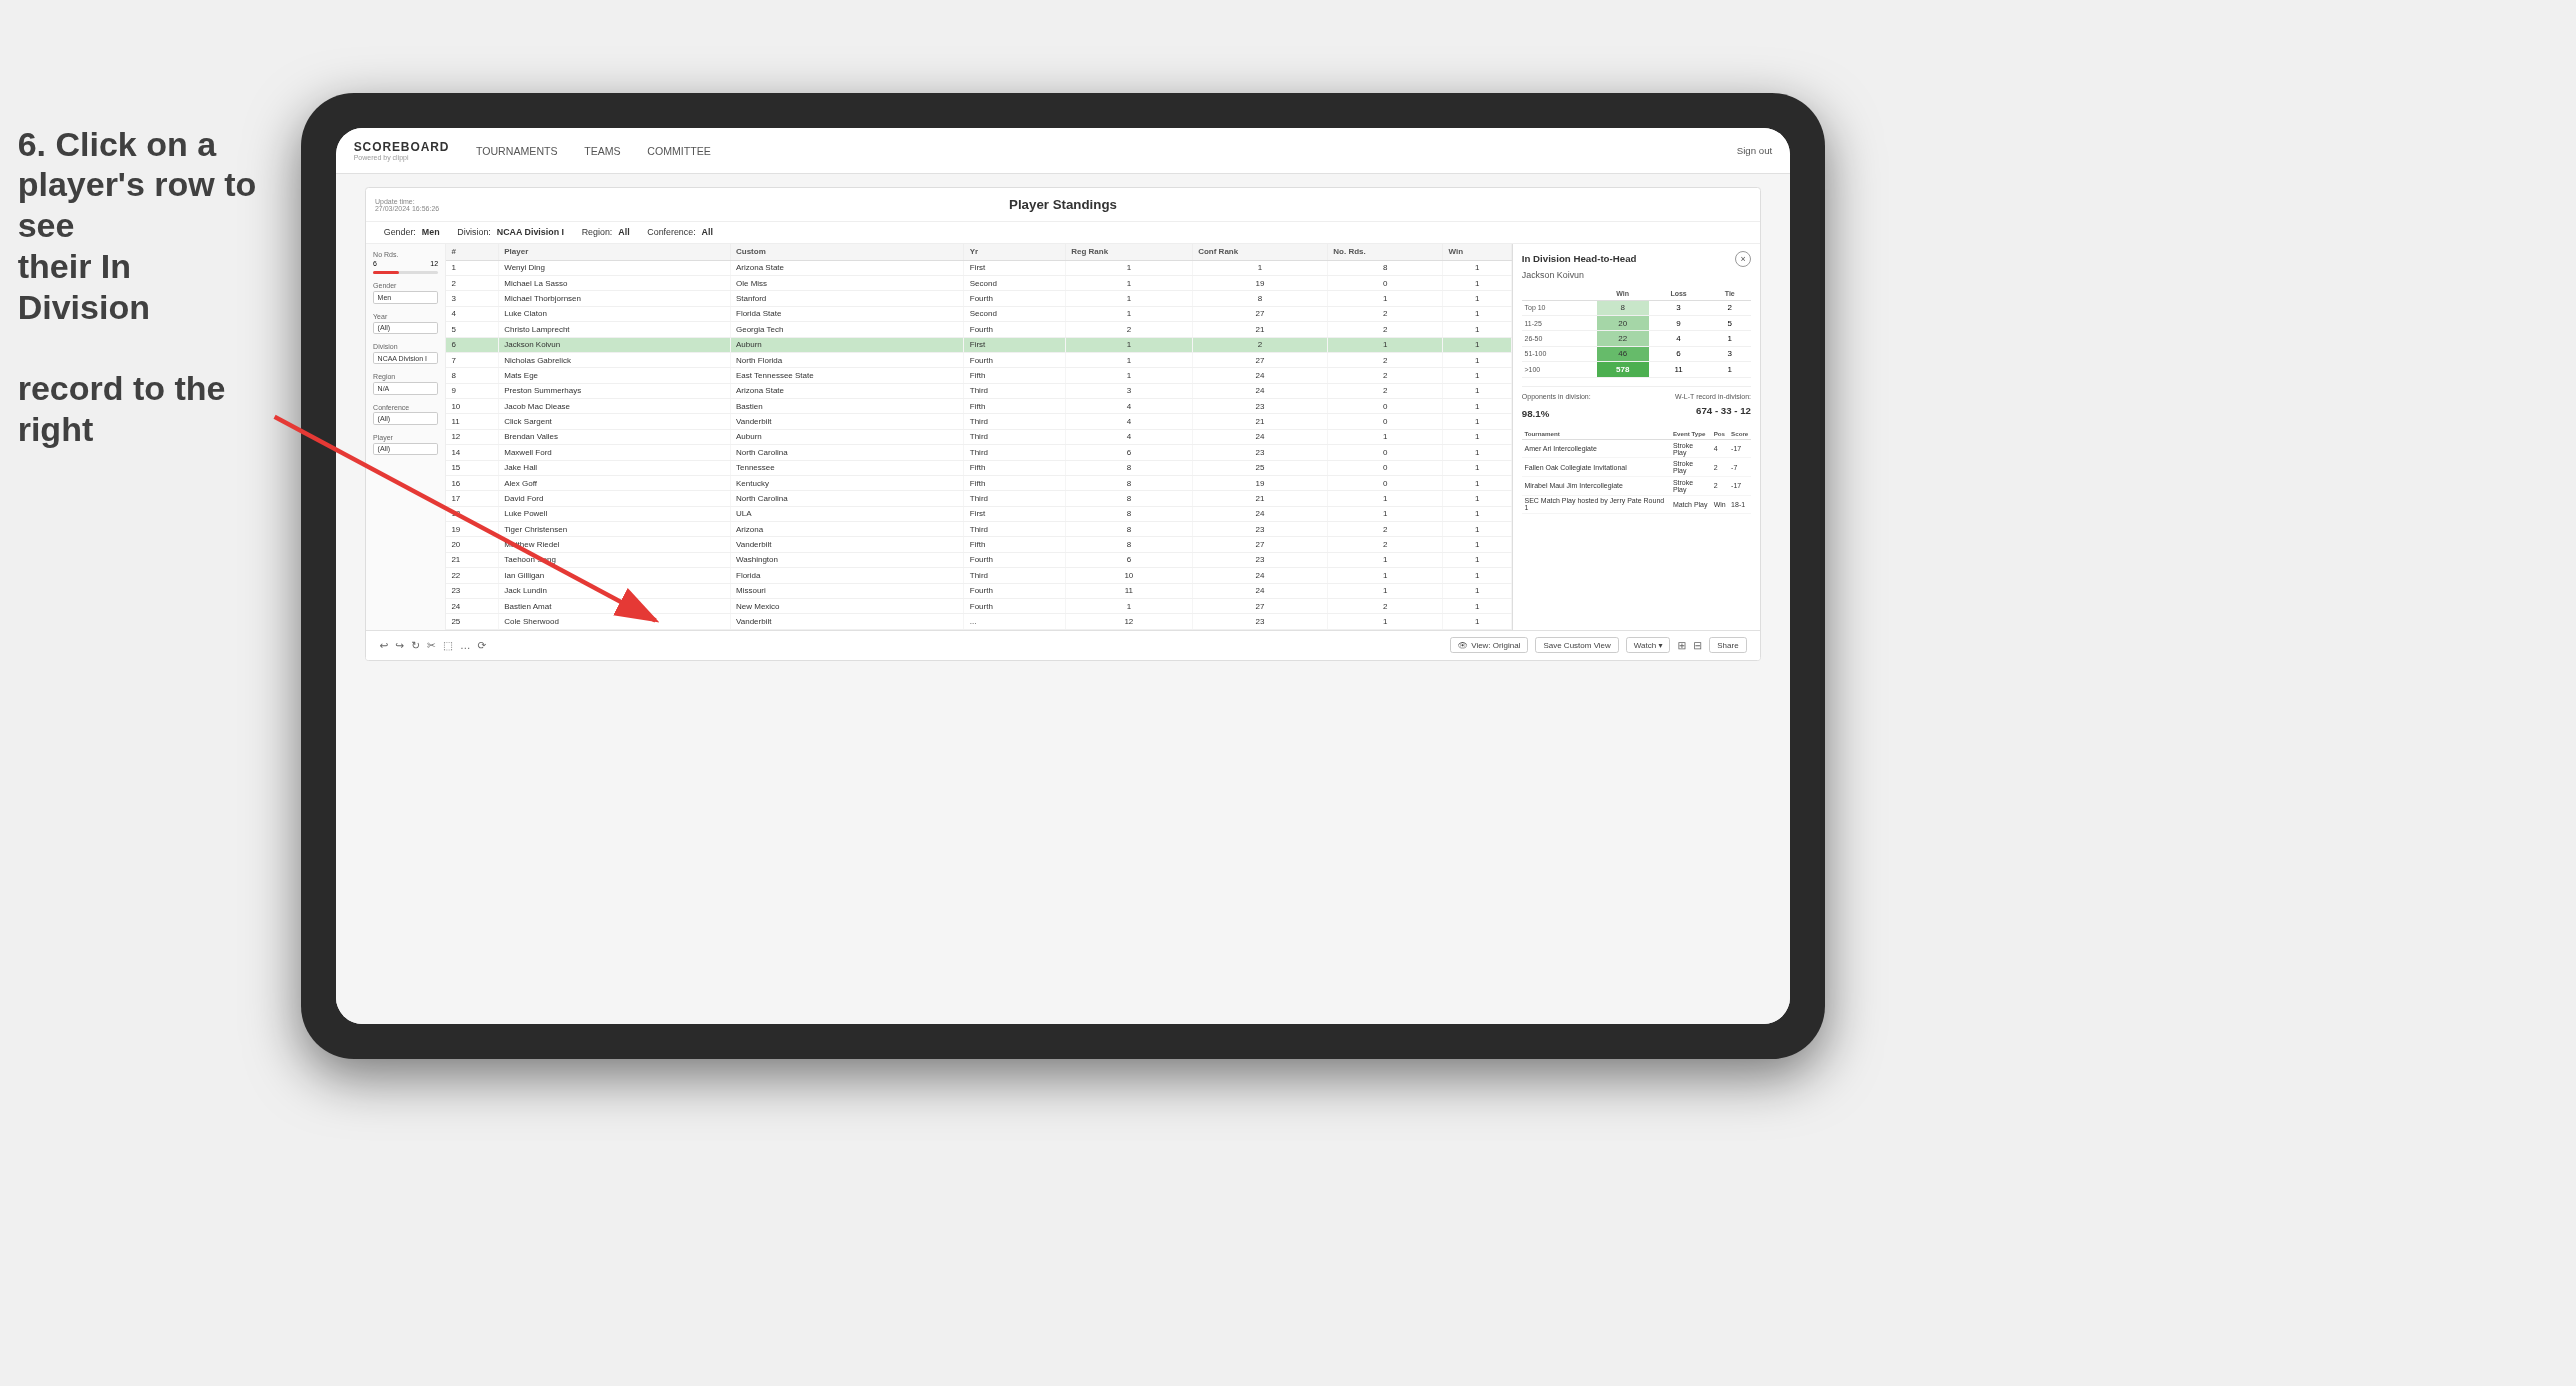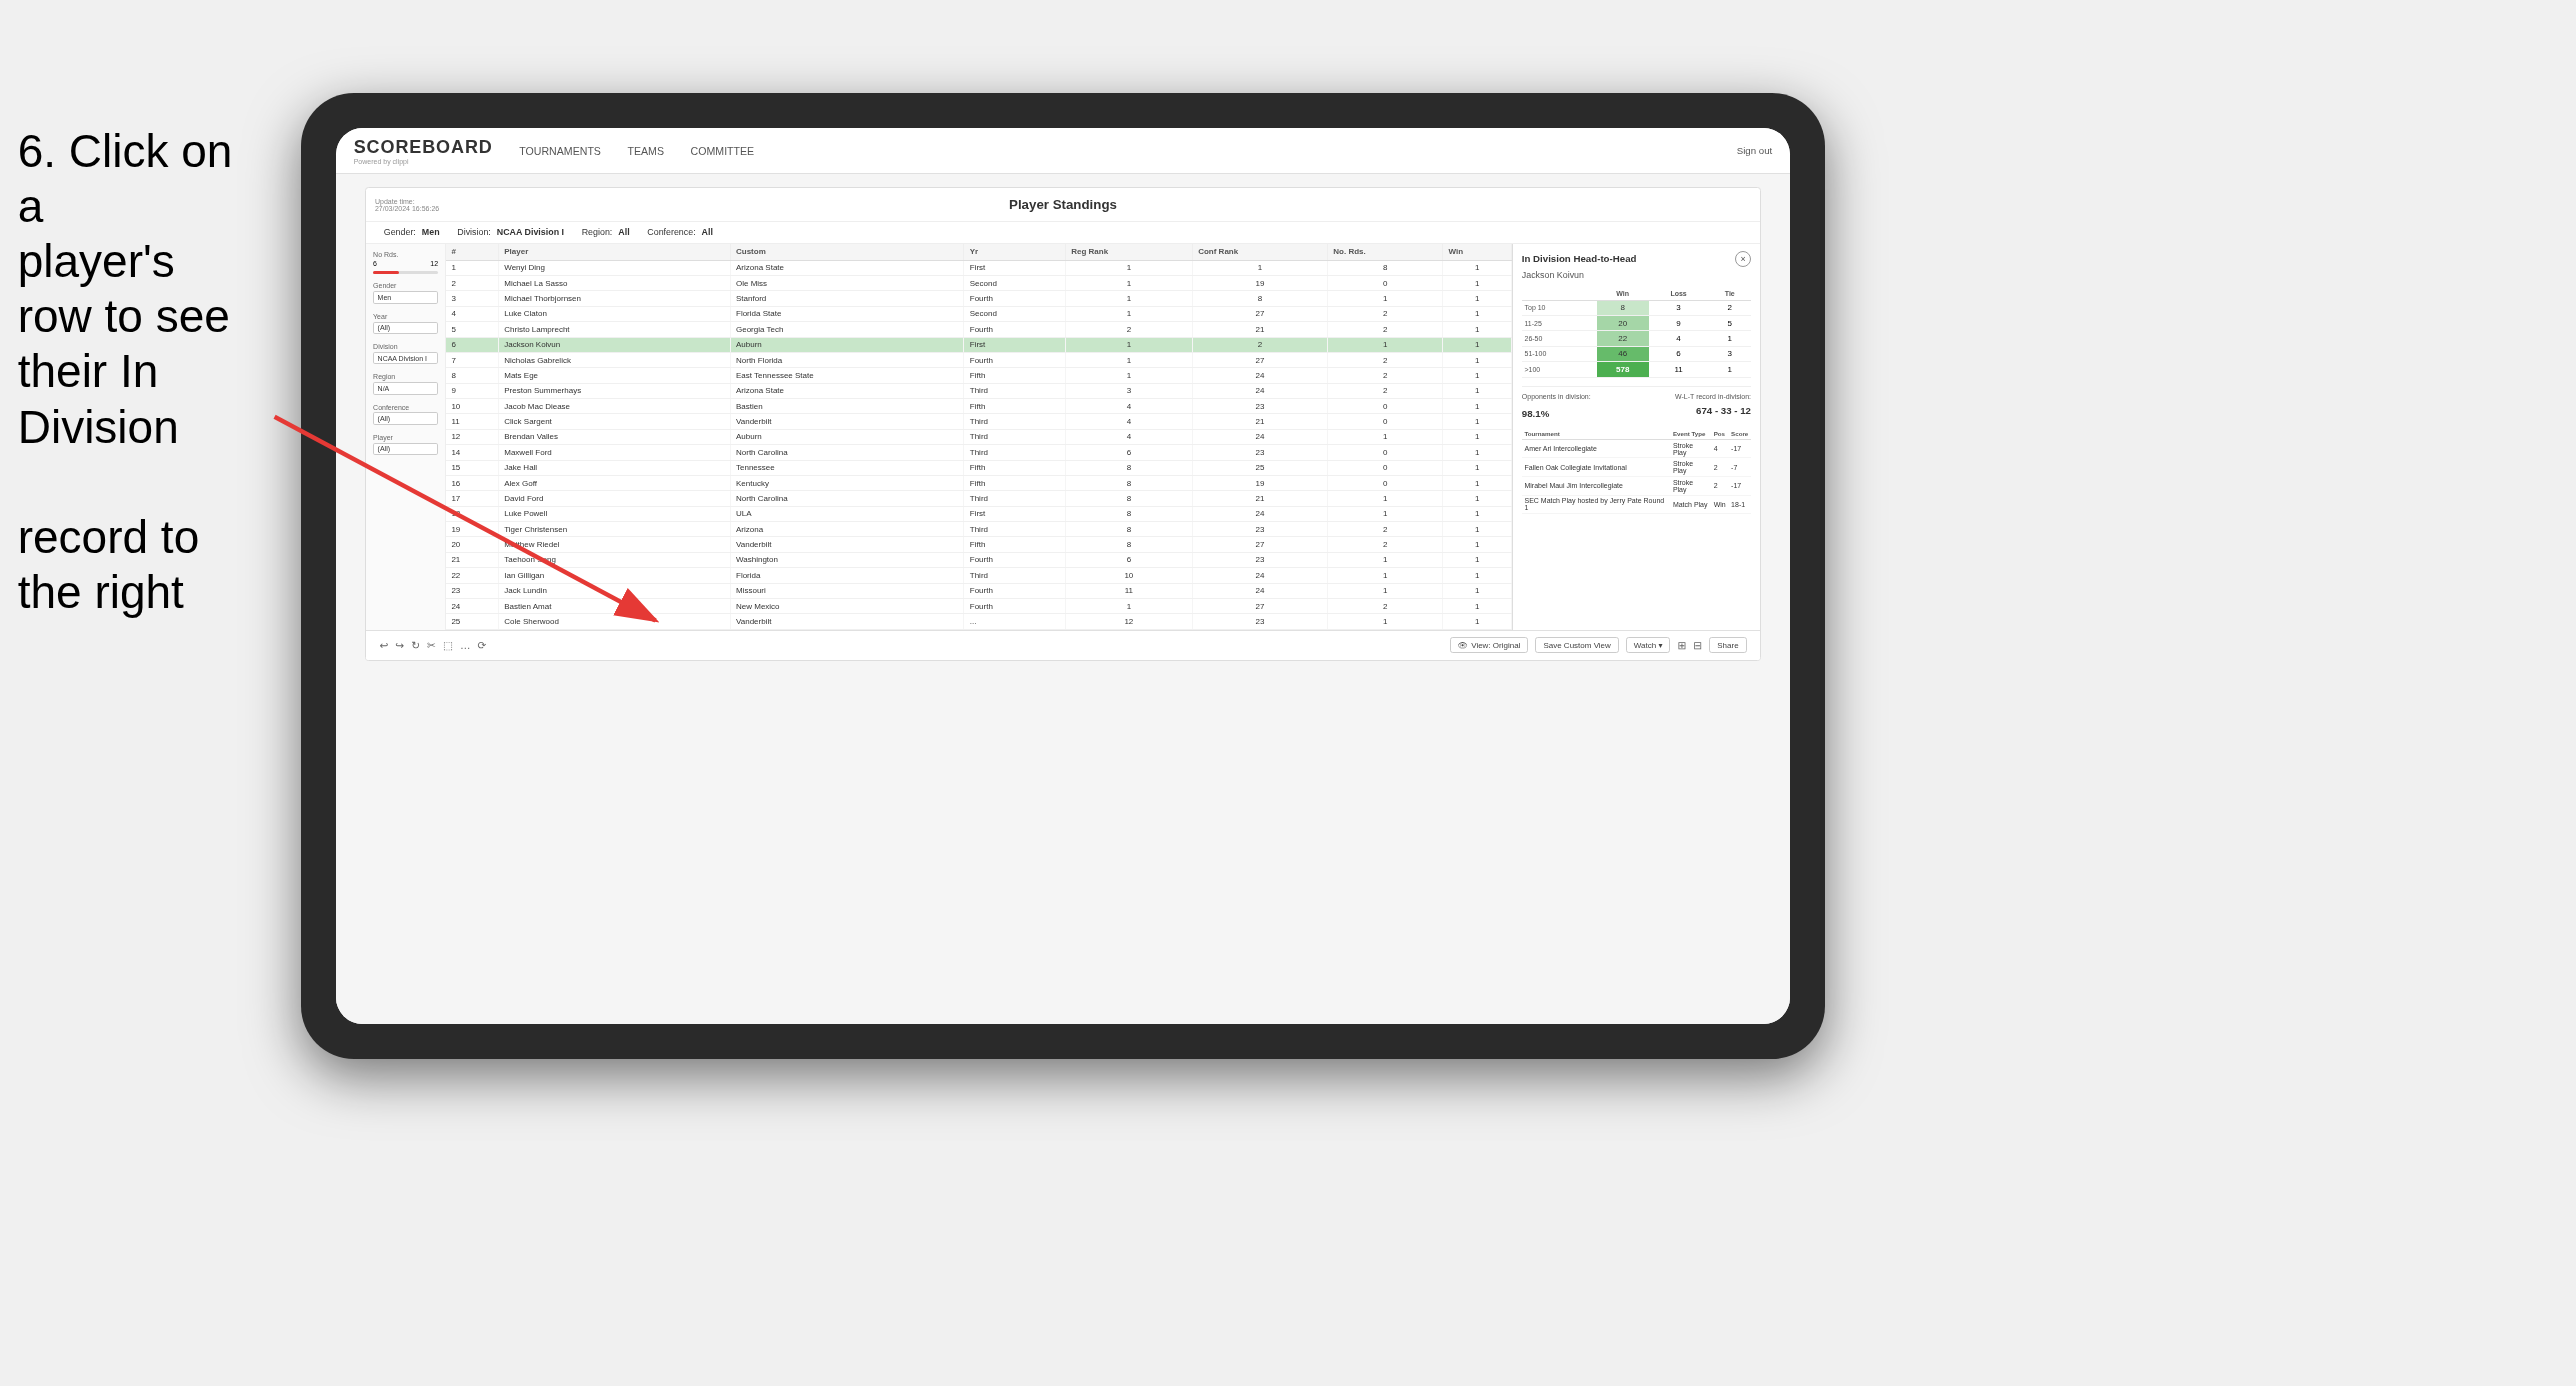--- a/index.html
+++ b/index.html
@@ -11,24 +11,24 @@
       position: relative;
       overflow: hidden;
     }
 
     
     .instruction-text {
       position: absolute;
       left: 0;
       top: 106px;
       width: 275px;
-      font-size: 46px;
-      font-weight: normal;
+      font-size: 34px;
+      font-weight: bold;
       line-height: 1.2;
-      color: #000000;
+      color: #404040;
       padding: 17.7px;
     }
 
     
     .arrow-container {
       position: absolute;
       left: 248px;
       top: 390px;
       width: 443px;
       height: 266px;
@@ -70,21 +70,21 @@
       background: #fff;
       border-bottom: 0.9px solid #e0e0e0;
       height: 46px;
     }
     .logo-area {
       display: flex;
       flex-direction: column;
       margin-right: 26.6px;
     }
     .logo-text {
-      font-size: 18px;
+      font-size: 12px;
       font-weight: 900;
       color: #333;
       letter-spacing: 0.9px;
     }
     .logo-sub {
       font-size: 7px;
       color: #999;
     }
     .nav-links {
       display: flex;

